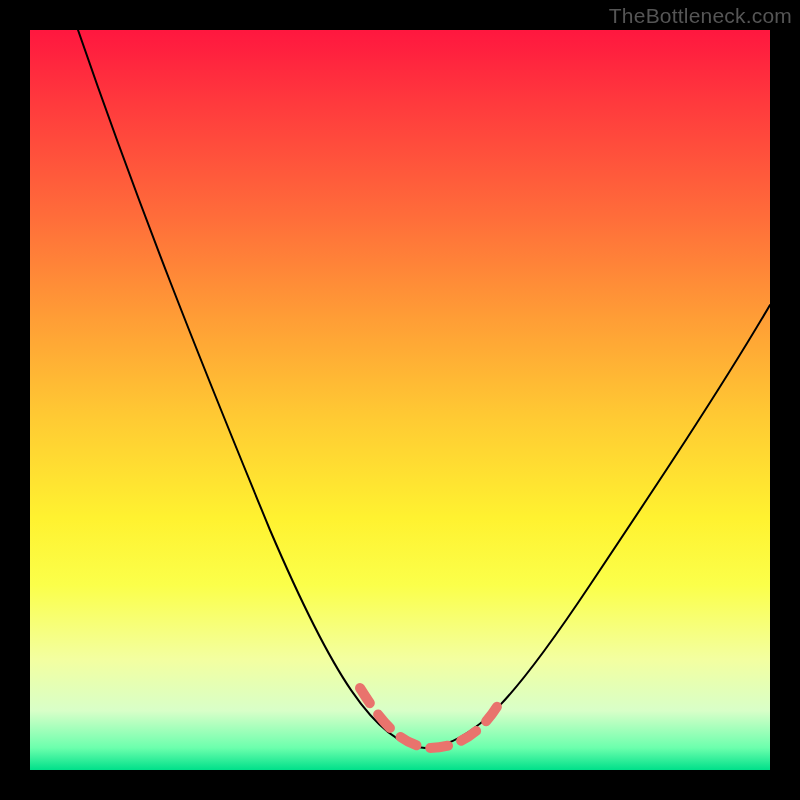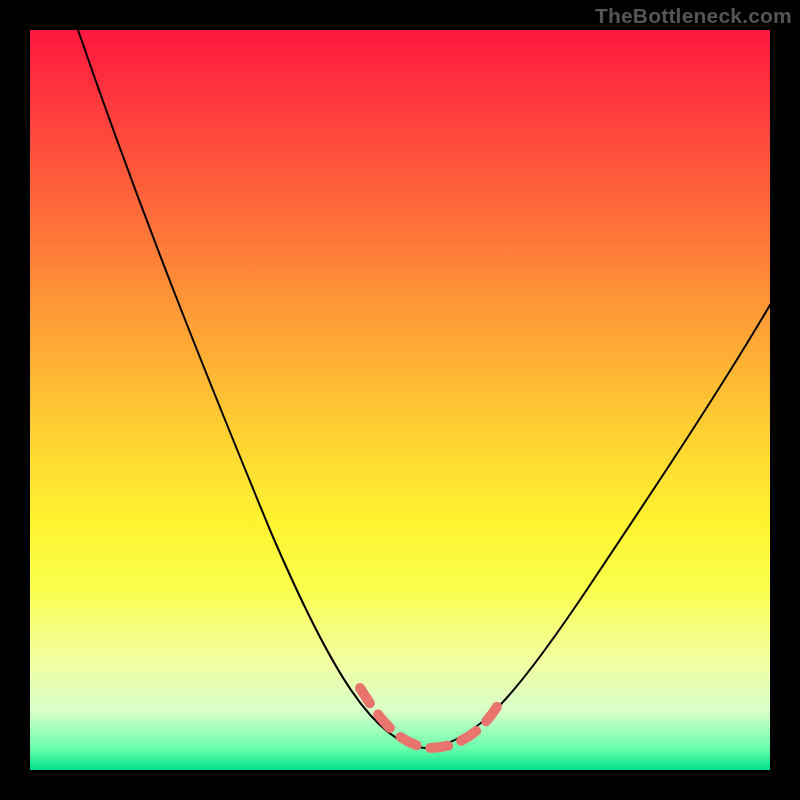--- a/index.html
+++ b/index.html
@@ -32,21 +32,21 @@
       #00e08a 100%
     );
     overflow: hidden;
   }
   .watermark {
     position: absolute;
     top: 4px;
     right: 8px;
     color: #555;
     font-size: 21px;
-    font-weight: 700;
+    font-weight: 400;
     letter-spacing: 0.2px;
     user-select: none;
   }
   svg.curve {
     position: absolute;
     left: 0;
     top: 0;
     width: 740px;
     height: 740px;
   }

